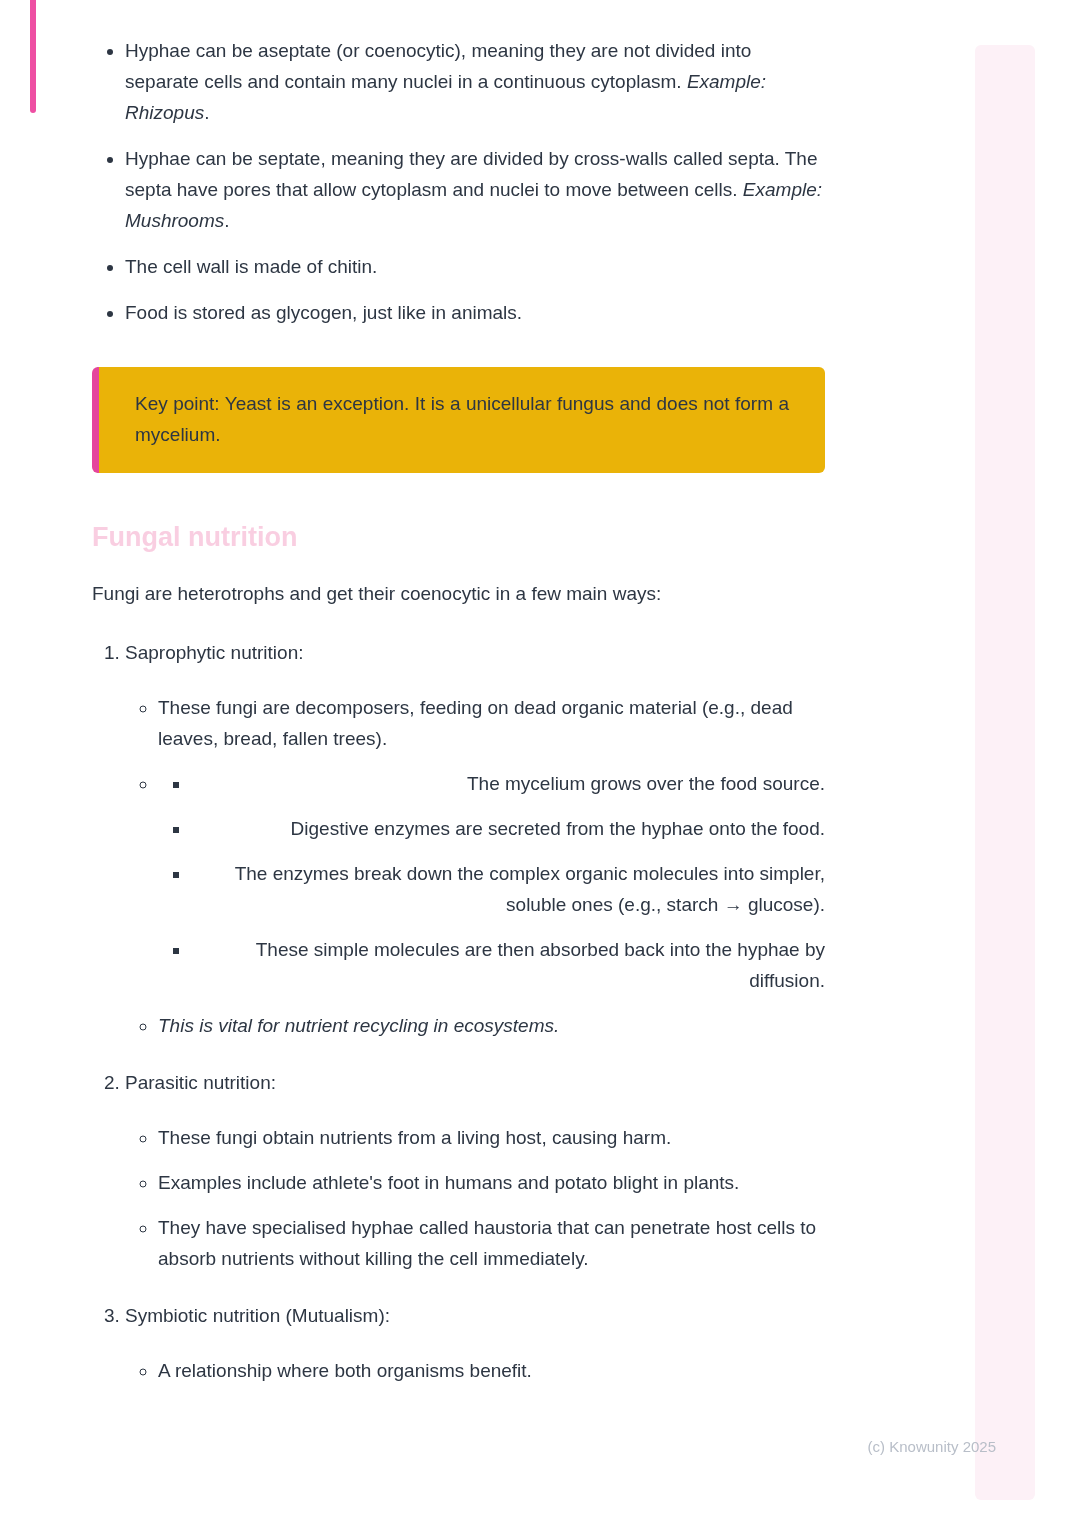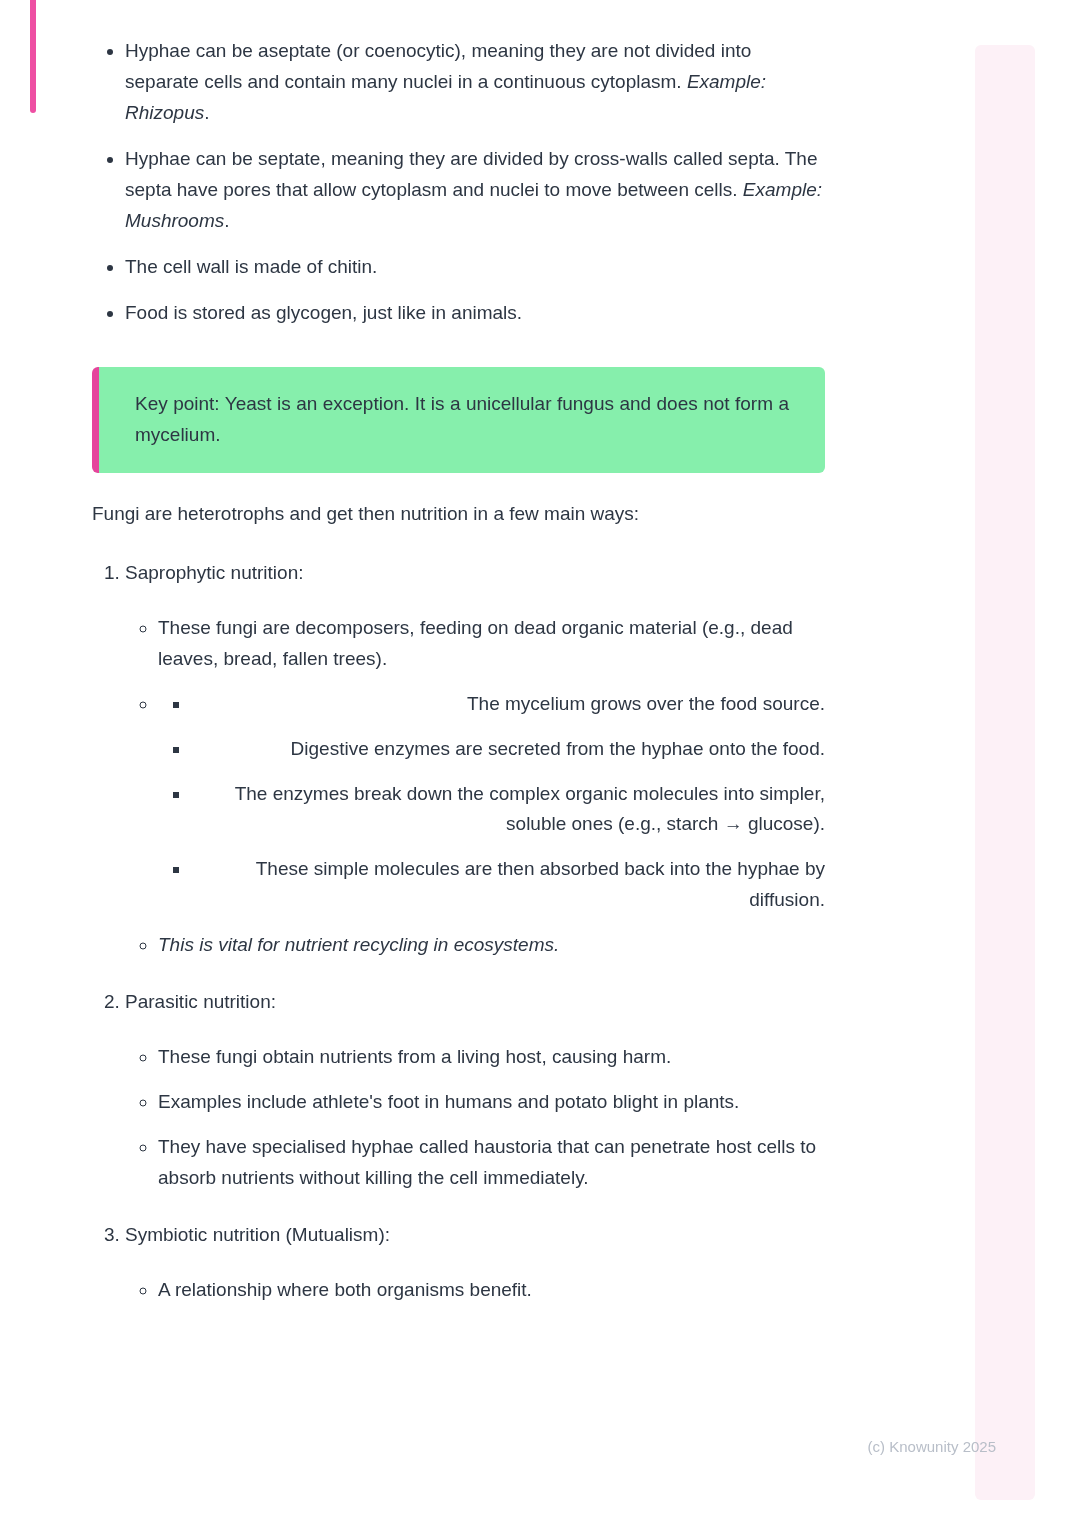--- a/index.html
+++ b/index.html
@@ -35,21 +35,21 @@
     font-size: 19px;
     line-height: 1.63;
   }
   ul, ol { margin: 0; padding-left: 33px; }
   li { margin-bottom: 14px; }
   .bold { font-weight: normal; }
   .italic { font-style: italic; }
   .toplist li { margin-bottom: 15px; }
   .callout {
     margin-top: 38px;
-    background: #86efac;
+    background: #eab308;
     border-left: 7px solid #e5459c;
     border-radius: 6px;
     padding: 22px 36px;
     text-align: justify;
   }
   .callout p { margin: 0; }
   .section-heading {
     margin: 48px 0 0 0;
     font-size: 27px;
     font-weight: bold;
@@ -82,22 +82,23 @@
     <li><span>Hyphae can be </span><span class="bold">aseptate</span><span> (or coenocytic), meaning they are not divided into separate cells and contain many nuclei in a continuous cytoplasm. </span><span class="italic">Example: Rhizopus</span><span>.</span></li>
     <li><span>Hyphae can be </span><span class="bold">septate</span><span>, meaning they are divided by cross-walls called </span><span class="bold">septa</span><span>. The septa have pores that allow cytoplasm and nuclei to move between cells. </span><span class="italic">Example: Mushrooms</span><span>.</span></li>
     <li><span>The cell wall is made of </span><span class="bold">chitin</span><span>.</span></li>
     <li><span>Food is stored as </span><span class="bold">glycogen</span><span>, just like in animals.</span></li>
   </ul>
 
   <div class="callout">
     <p><span class="bold">Key point:</span><span> Yeast is an exception. It is a </span><span class="bold">unicellular</span><span> fungus and does not form a mycelium.</span></p>
   </div>
 
+  <h2 class="section-heading">Fungal nutrition</h2>
 
-  <p class="intro">Fungi are heterotrophs and get then nutrition in a few main ways:</p>
+  <p class="intro">Fungi are heterotrophs and get their coenocytic in a few main ways:</p>
 
   <ol class="nutrition">
 
     <li>
       <span><span class="bold">Saprophytic nutrition:</span></span>
       <ul class="lvl2">
         <li><span>These fungi are decomposers, feeding on dead organic material (e.g., dead leaves, bread, fallen trees).</span></li>
         <li>
           <ul class="lvl3">
             <li><span>The mycelium grows over the food source.</span></li>

